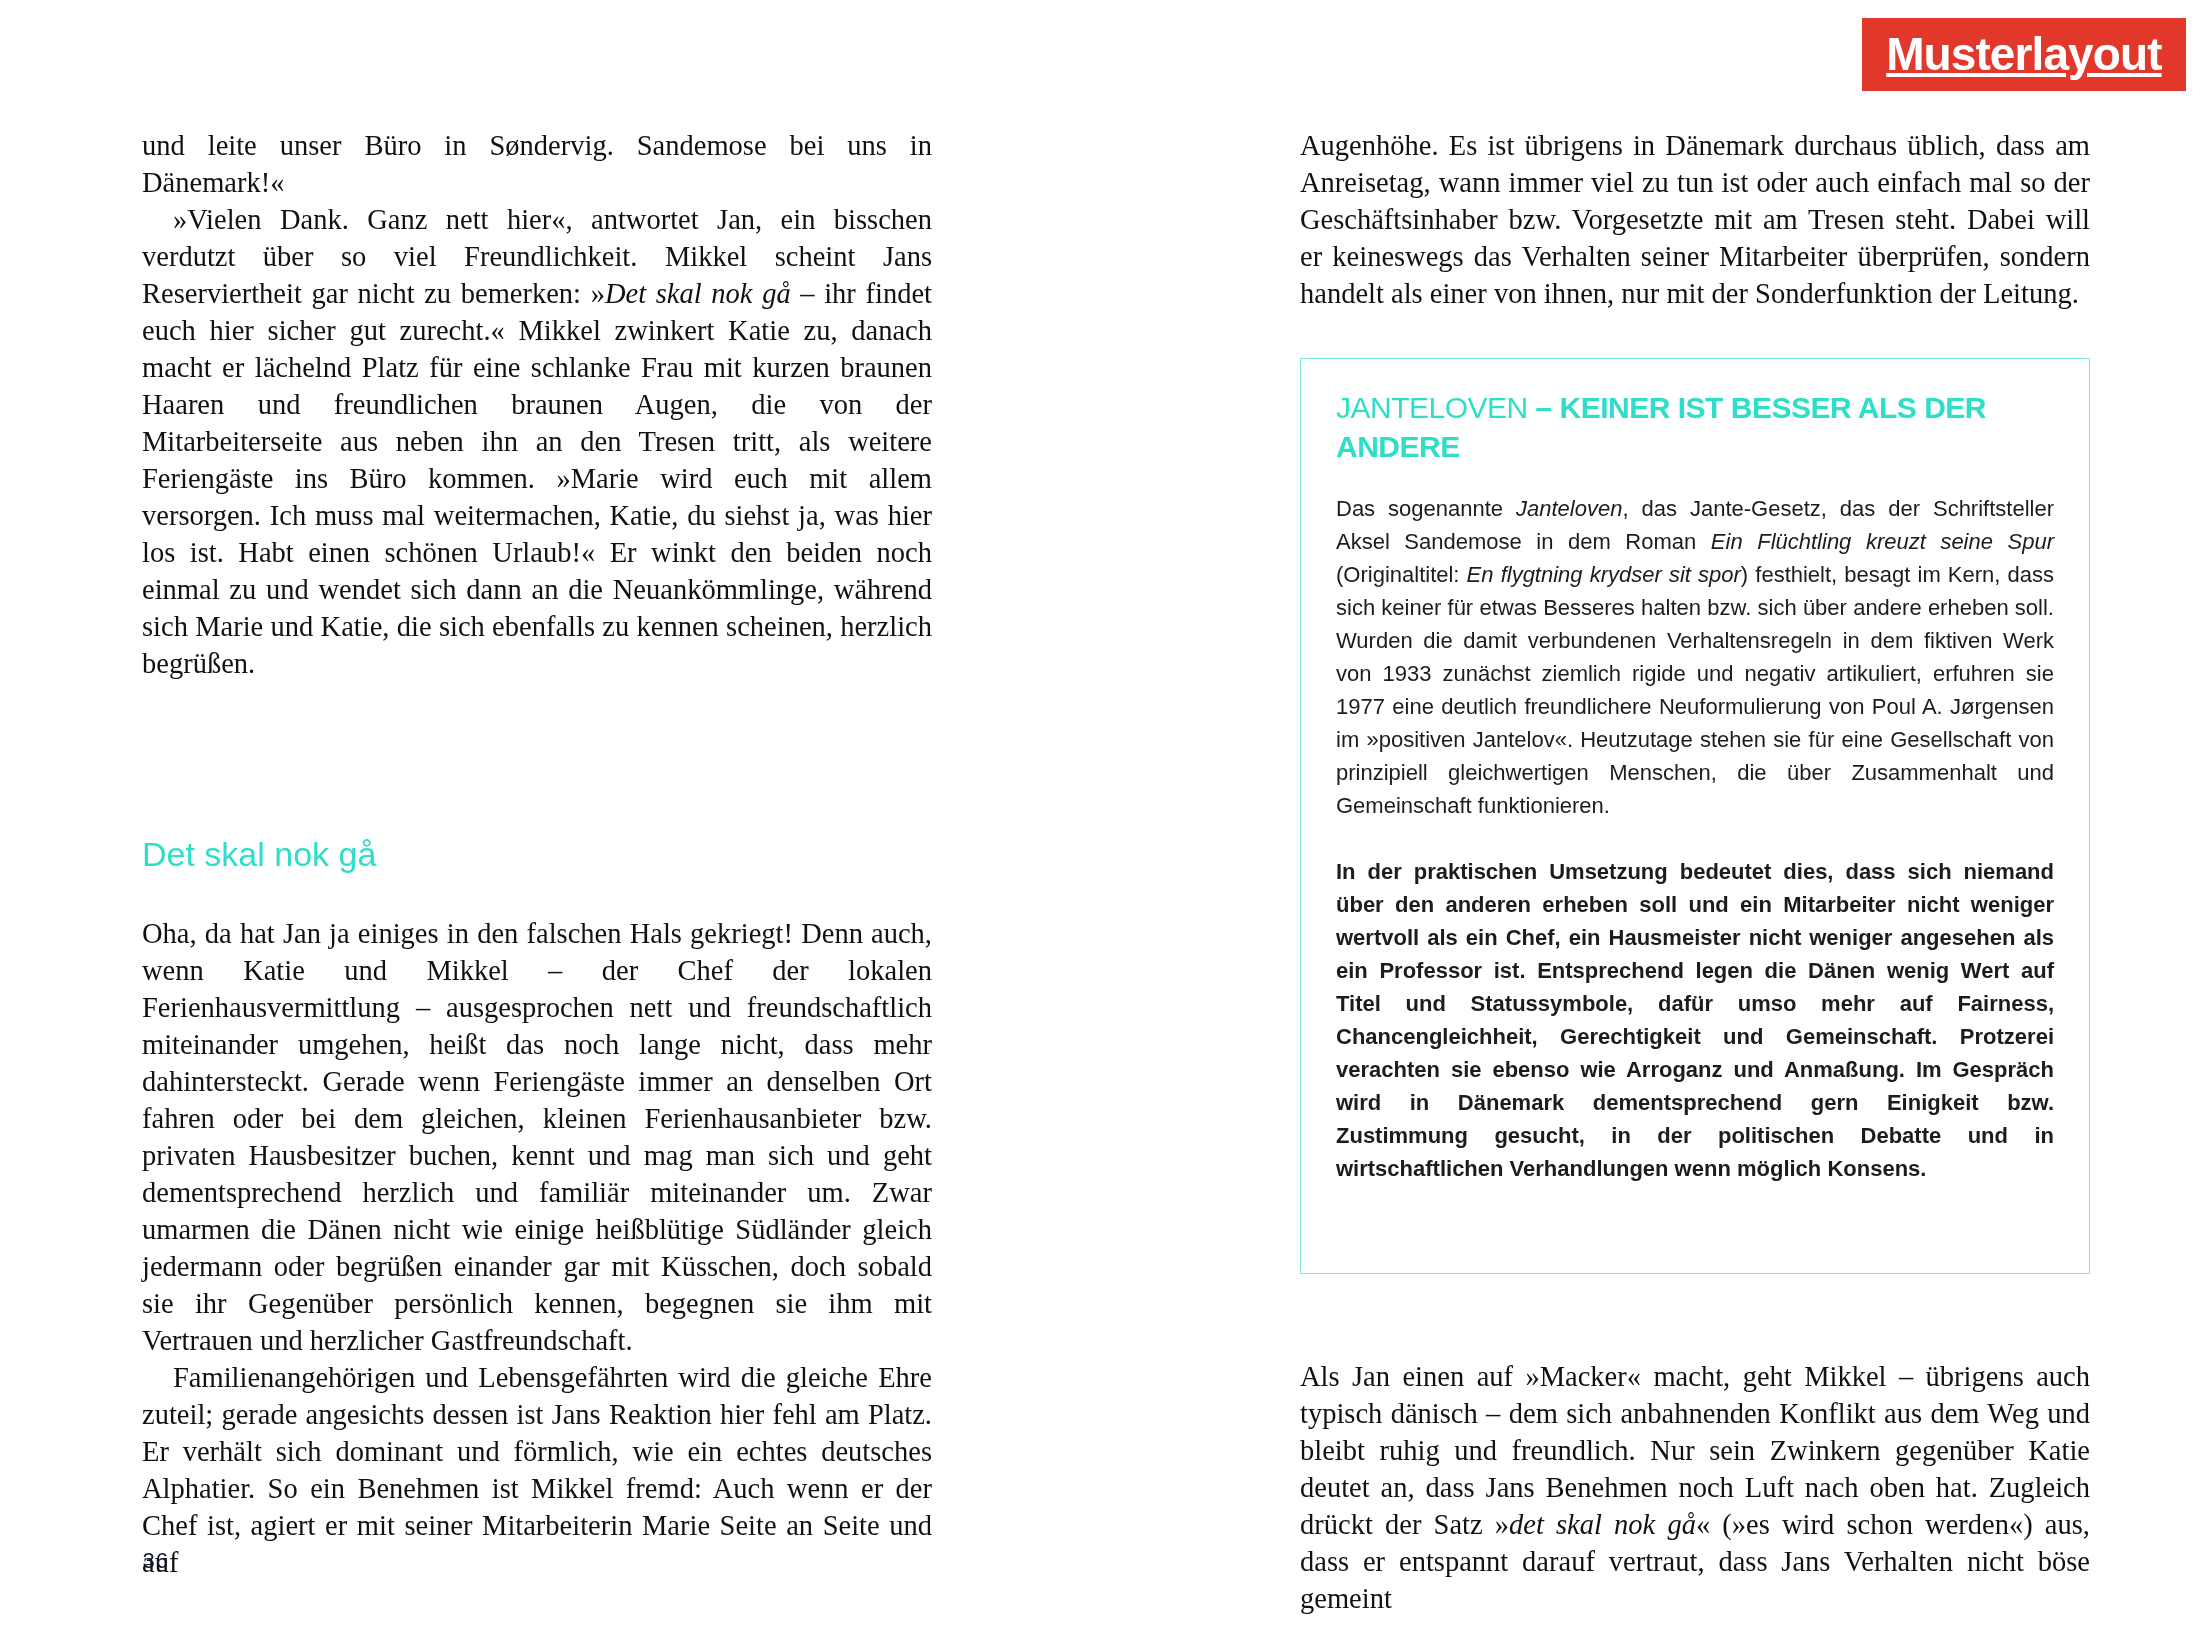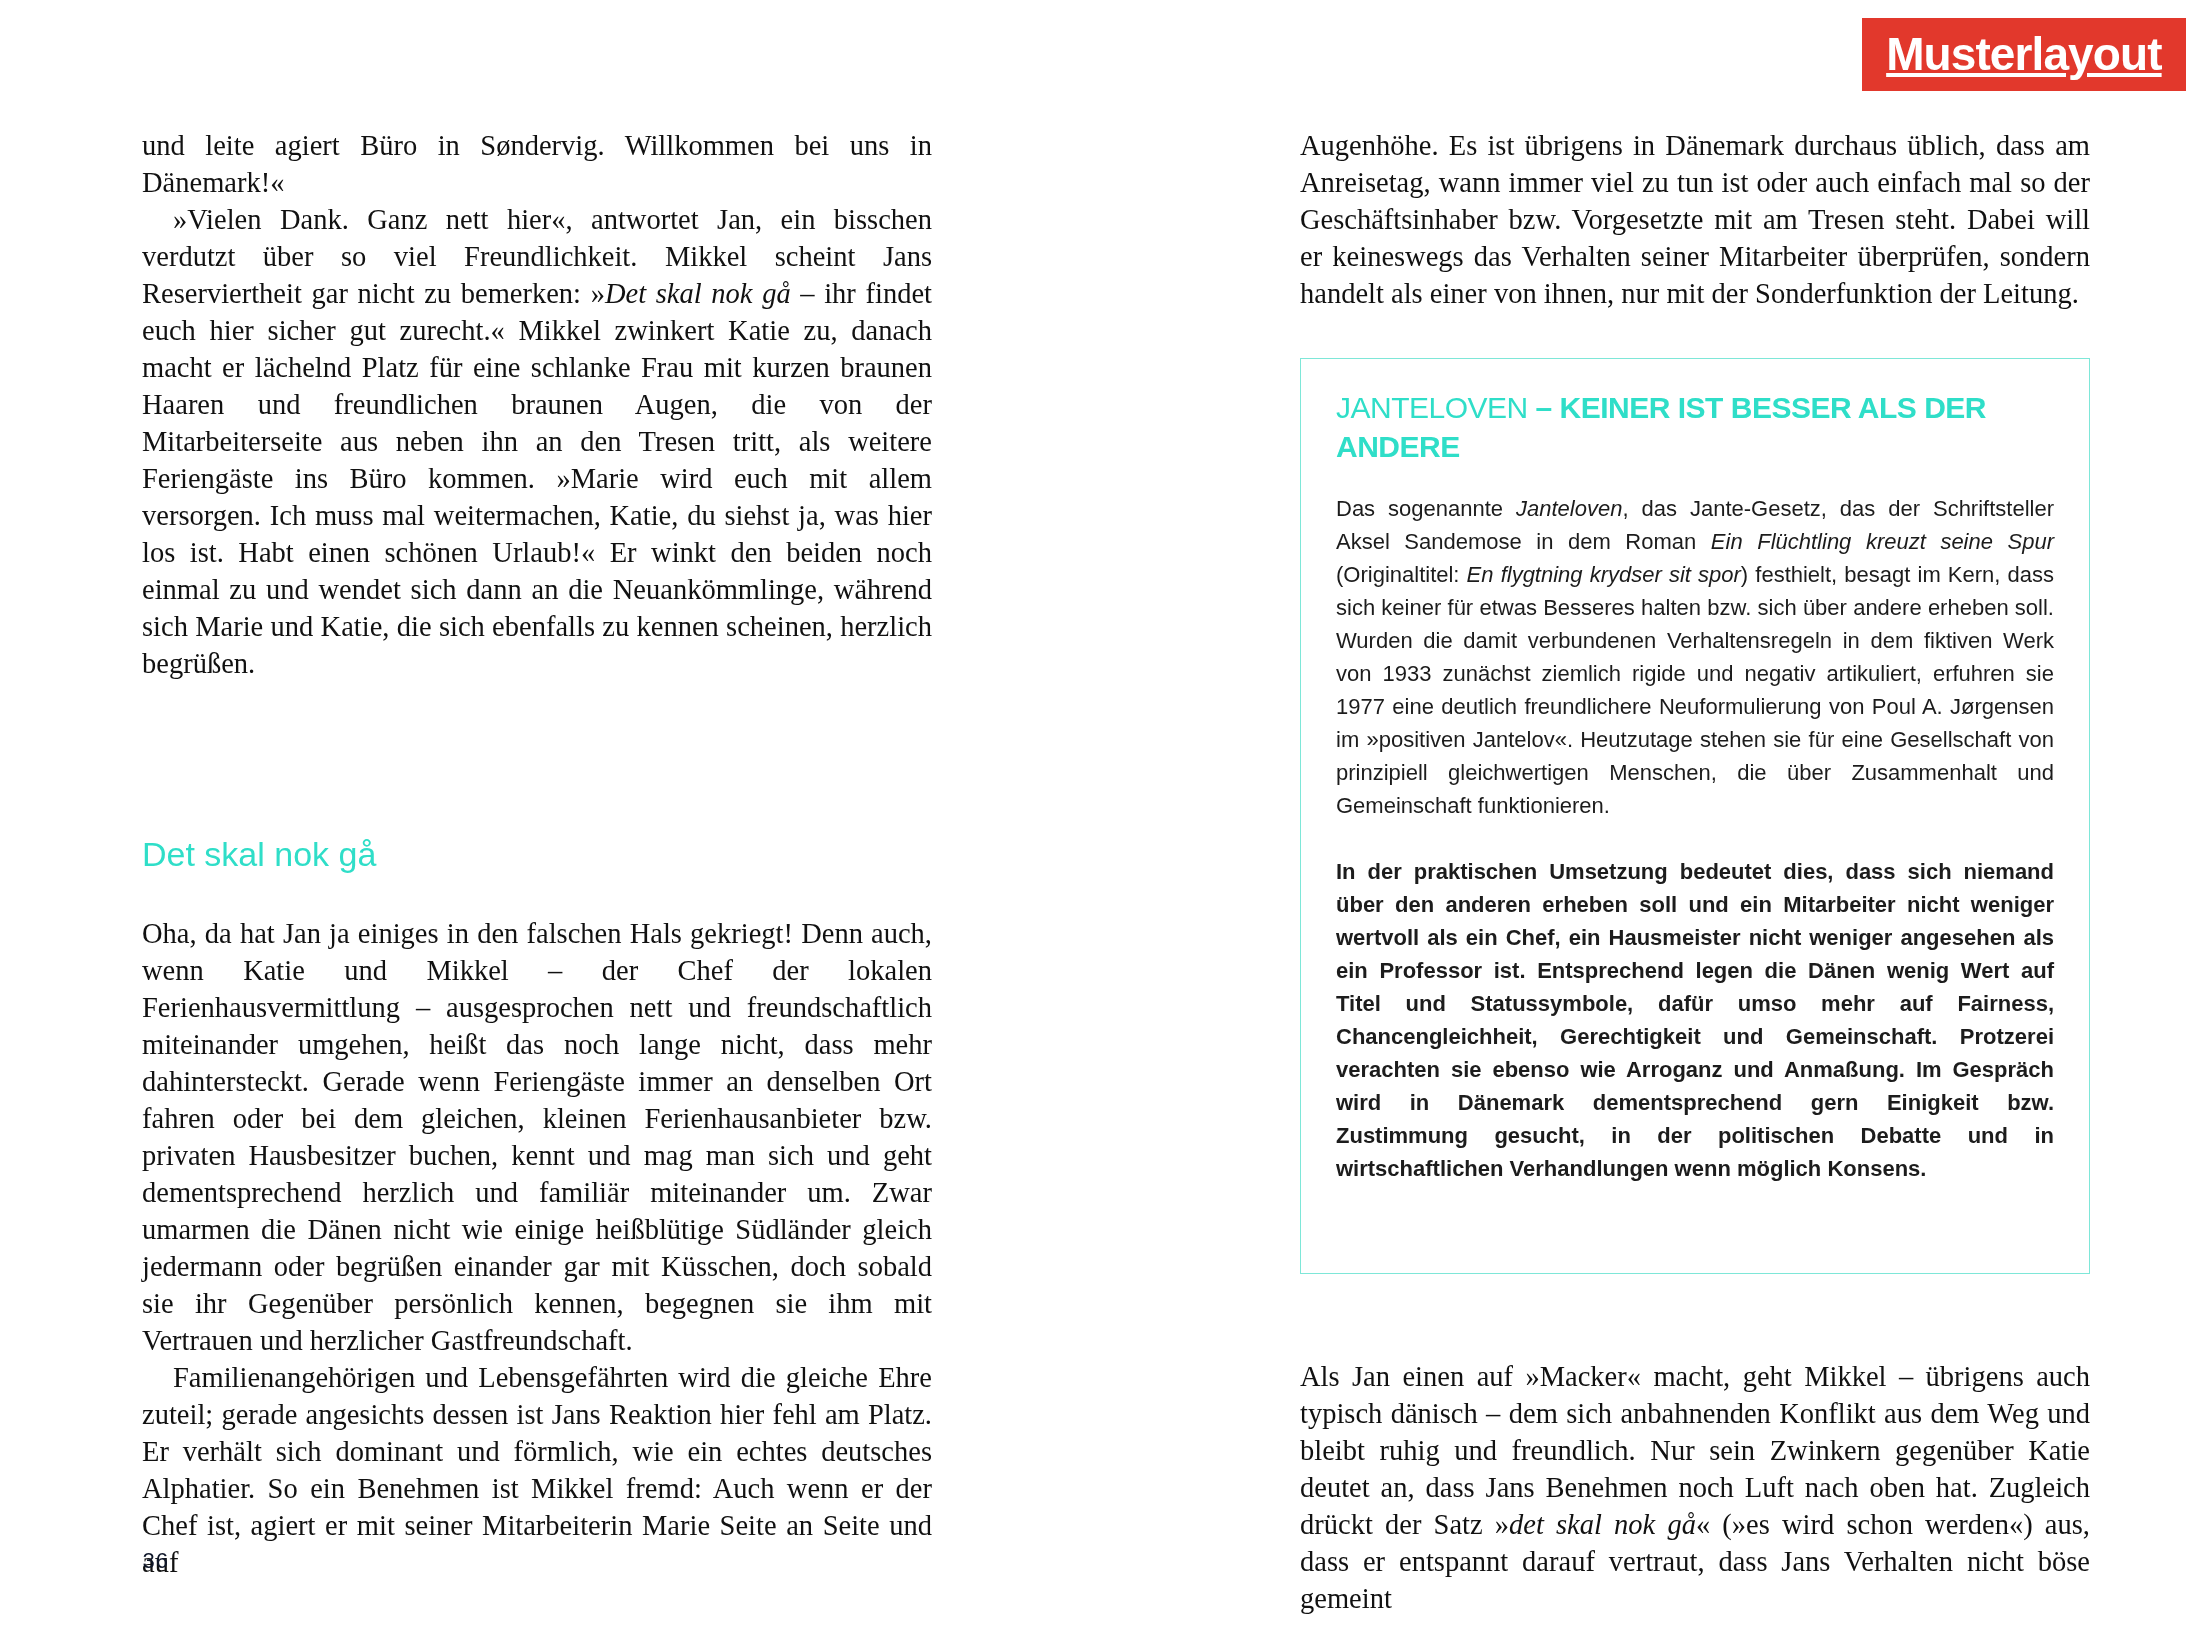--- a/index.html
+++ b/index.html
@@ -106,21 +106,21 @@
 </head>
 <body>
 
 <div class="spread">
 
   <div class="tag">
     <span>Musterlayout</span>
   </div>
 
   <div class="col col-left">
-    <p>und leite agiert Büro in Søndervig. Willkommen bei uns in Dänemark!«</p>
+    <p>und leite unser Büro in Søndervig. Sandemose bei uns in Dänemark!«</p>
     <p class="indent"><span>»Vielen Dank. Ganz nett hier«, antwortet Jan, ein bisschen verdutzt über so viel Freundlichkeit. Mikkel scheint Jans Reserviertheit gar nicht zu bemerken: »</span><em>Det skal nok gå</em><span> – ihr findet euch hier sicher gut zurecht.« Mikkel zwinkert Katie zu, danach macht er lächelnd Platz für eine schlanke Frau mit kurzen braunen Haaren und freundlichen braunen Augen, die von der Mitarbeiterseite aus neben ihn an den Tresen tritt, als weitere Feriengäste ins Büro kommen. »Marie wird euch mit allem versorgen. Ich muss mal weitermachen, Katie, du siehst ja, was hier los ist. Habt einen schönen Urlaub!« Er winkt den beiden noch einmal zu und wendet sich dann an die Neuankömmlinge, während sich Marie und Katie, die sich ebenfalls zu kennen scheinen, herzlich begrüßen.</span></p>
 
     <h2 class="section-heading">Det skal nok gå</h2>
 
     <p>Oha, da hat Jan ja einiges in den falschen Hals gekriegt! Denn auch, wenn Katie und Mikkel – der Chef der lokalen Ferienhausvermittlung – ausgesprochen nett und freundschaftlich miteinander umgehen, heißt das noch lange nicht, dass mehr dahintersteckt. Gerade wenn Feriengäste immer an denselben Ort fahren oder bei dem gleichen, kleinen Ferienhausanbieter bzw. privaten Hausbesitzer buchen, kennt und mag man sich und geht dementsprechend herzlich und familiär miteinander um. Zwar umarmen die Dänen nicht wie einige heißblütige Südländer gleich jedermann oder begrüßen einander gar mit Küsschen, doch sobald sie ihr Gegenüber persönlich kennen, begegnen sie ihm mit Vertrauen und herzlicher Gastfreundschaft.</p>
     <p class="indent">Familienangehörigen und Lebensgefährten wird die gleiche Ehre zuteil; gerade angesichts dessen ist Jans Reaktion hier fehl am Platz. Er verhält sich dominant und förmlich, wie ein echtes deutsches Alphatier. So ein Benehmen ist Mikkel fremd: Auch wenn er der Chef ist, agiert er mit seiner Mitarbeiterin Marie Seite an Seite und auf</p>
   </div>
 
   <div class="col col-right">
     <p>Augenhöhe. Es ist übrigens in Dänemark durchaus üblich, dass am Anreisetag, wann immer viel zu tun ist oder auch einfach mal so der Geschäftsinhaber bzw. Vorgesetzte mit am Tresen steht. Dabei will er keineswegs das Verhalten seiner Mitarbeiter überprüfen, sondern handelt als einer von ihnen, nur mit der Sonderfunktion der Leitung.</p>

